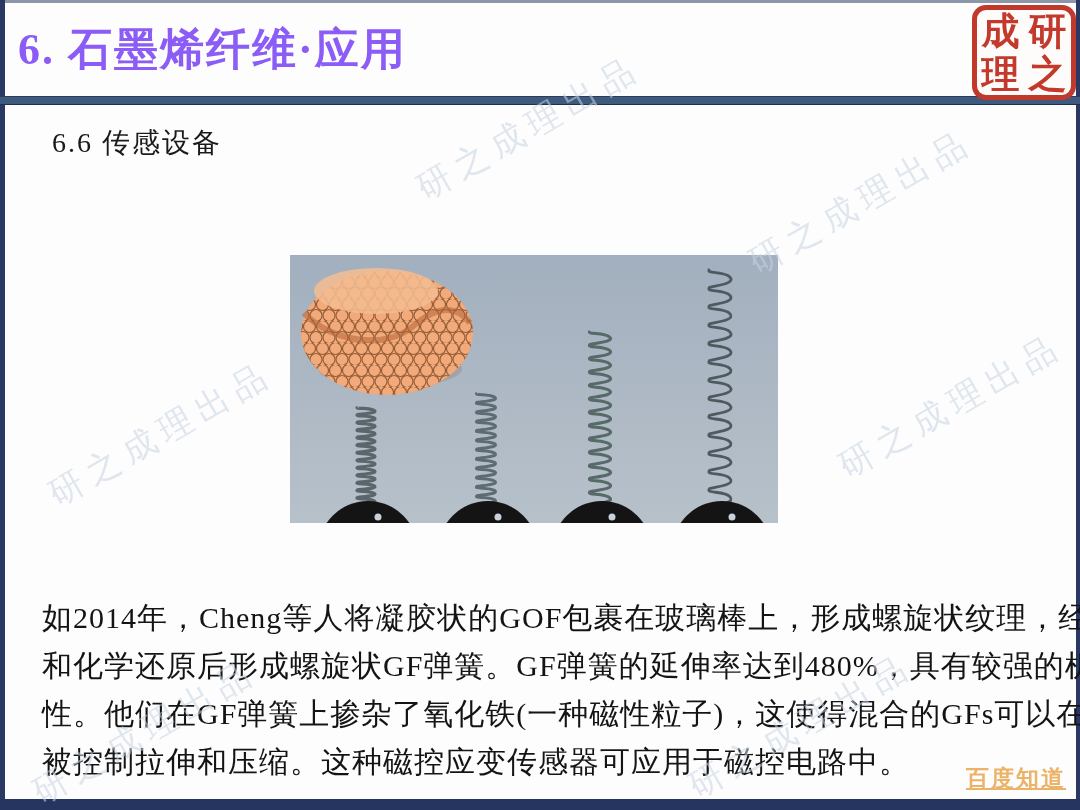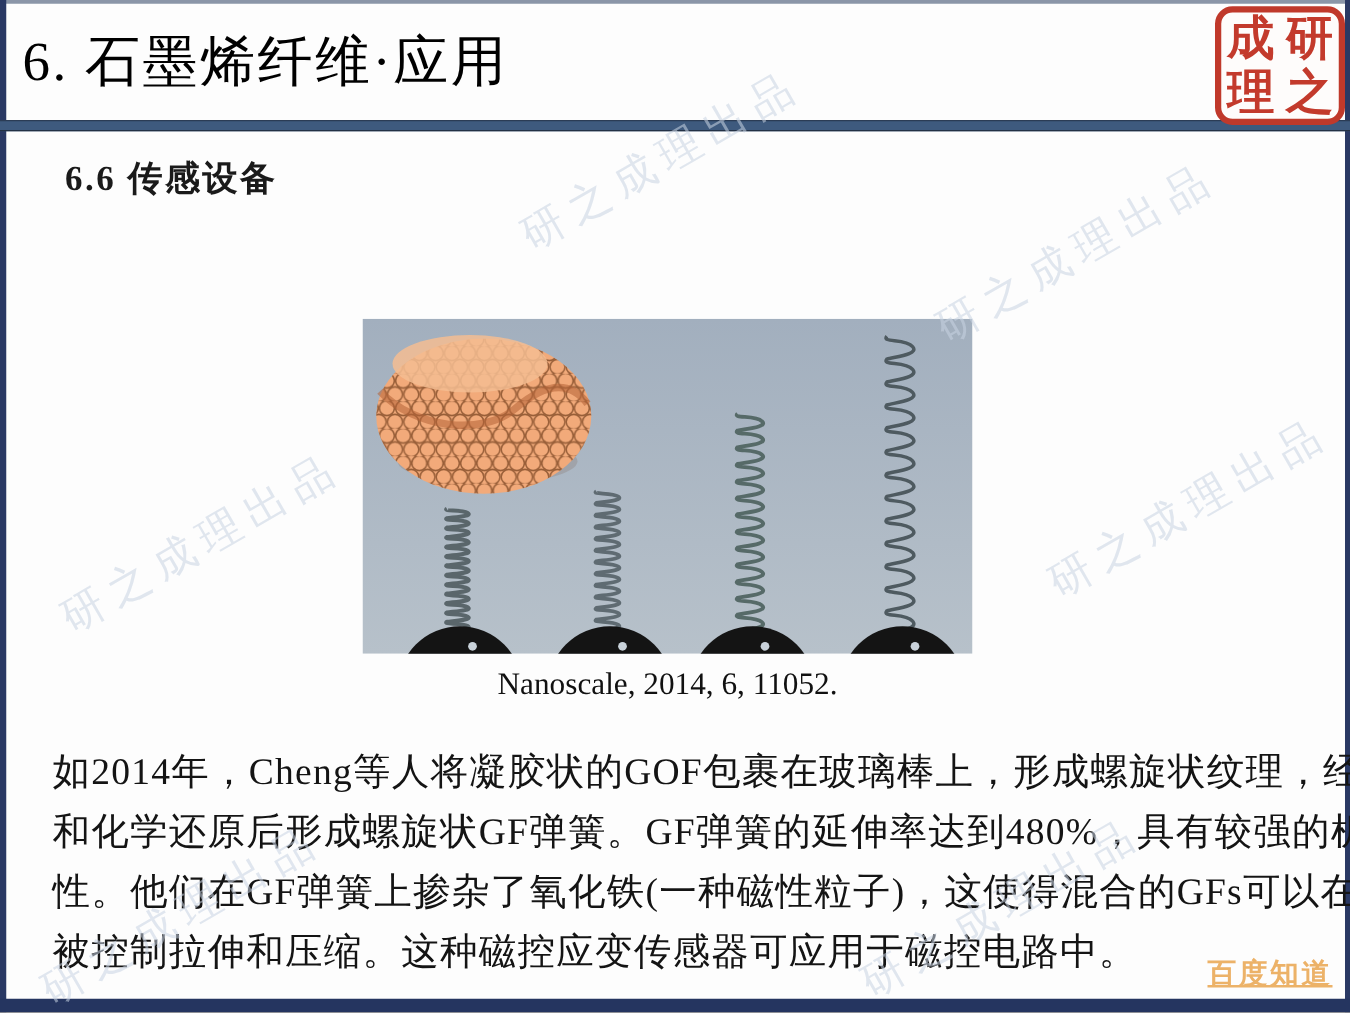--- a/index.html
+++ b/index.html
@@ -8,38 +8,38 @@
     overflow:hidden;font-family:"Liberation Serif","DejaVu Serif",serif;
   }
   
   .edge-top{position:absolute;left:0;top:0;width:100%;height:3px;background:#8b96a8;}
   .edge-left{position:absolute;left:0;top:0;width:5px;height:100%;background:#2a3964;}
   .edge-right{position:absolute;right:0;top:0;width:4px;height:100%;background:#2a3964;}
   .bottom-bar{position:absolute;left:0;bottom:0;width:100%;height:11px;background:#253560;}
   .divider{position:absolute;left:0;top:96px;width:100%;height:7px;background:#3e5a7e;border-top:1px solid #2b3c55;border-bottom:1px solid #233145;}
 
   .title{
-    position:absolute;left:18px;top:20px;font-size:44px;font-weight:400;
-    color:#000000;letter-spacing:2px;white-space:nowrap;
+    position:absolute;left:18px;top:20px;font-size:44px;font-weight:700;
+    color:#8b5cf6;letter-spacing:2px;white-space:nowrap;
   }
 
   
   .seal{
     position:absolute;right:4px;top:5px;width:104px;height:95px;
     background:#fefcfb;border:5px solid #c0392b;border-radius:14px;
     display:grid;grid-template-columns:1fr 1fr;grid-template-rows:1fr 1fr;
     z-index:5;box-sizing:border-box;
   }
   .seal span{
     display:flex;align-items:center;justify-content:center;
     font-size:38px;font-weight:700;color:#c33a2c;line-height:1;
   }
 
   .section-heading{
-    position:absolute;left:52px;top:124px;font-size:28px;font-weight:700;
+    position:absolute;left:52px;top:124px;font-size:28px;font-weight:400;
     color:#1a1a1a;letter-spacing:2px;
   }
   .intro{
     position:absolute;left:54px;top:170px;font-size:30px;color:#1a1a1a;
     letter-spacing:3px;white-space:nowrap;
   }
 
   .figure{
     position:absolute;left:290px;top:255px;width:488px;height:268px;
   }
@@ -149,21 +149,20 @@
       <g>
         <ellipse cx="100" cy="114" rx="72" ry="18" fill="#7c604c" opacity="0.22"></ellipse>
         <ellipse cx="97" cy="78" rx="86" ry="62" fill="#f2aa7a"></ellipse>
         <ellipse cx="97" cy="78" rx="86" ry="62" fill="url(#mesh)" opacity="0.75"></ellipse>
         <path d="M 14 58 C 42 88 96 94 122 72 C 150 48 168 52 180 68" fill="none" stroke="#b56336" stroke-width="6" opacity="0.55"></path>
         <ellipse cx="86" cy="36" rx="62" ry="23" fill="#f5bd92" opacity="0.85"></ellipse>
       </g>
     </svg>
   </div>
 
-  <div class="caption">Nanoscale, 2014, 6, 11052.</div>
 
   <div class="paragraph">
     <div>如2014年，Cheng等人将凝胶状的GOF包裹在玻璃棒上，形成螺旋状纹理，经过风干</div>
     <div>和化学还原后形成螺旋状GF弹簧。GF弹簧的延伸率达到480%，具有较强的机械耐久</div>
     <div>性。他们在GF弹簧上掺杂了氧化铁(一种磁性粒子)，这使得混合的GFs可以在磁场中</div>
     <div>被控制拉伸和压缩。这种磁控应变传感器可应用于磁控电路中。</div>
   </div>
 
   <div class="badge">百度知道</div>
 

